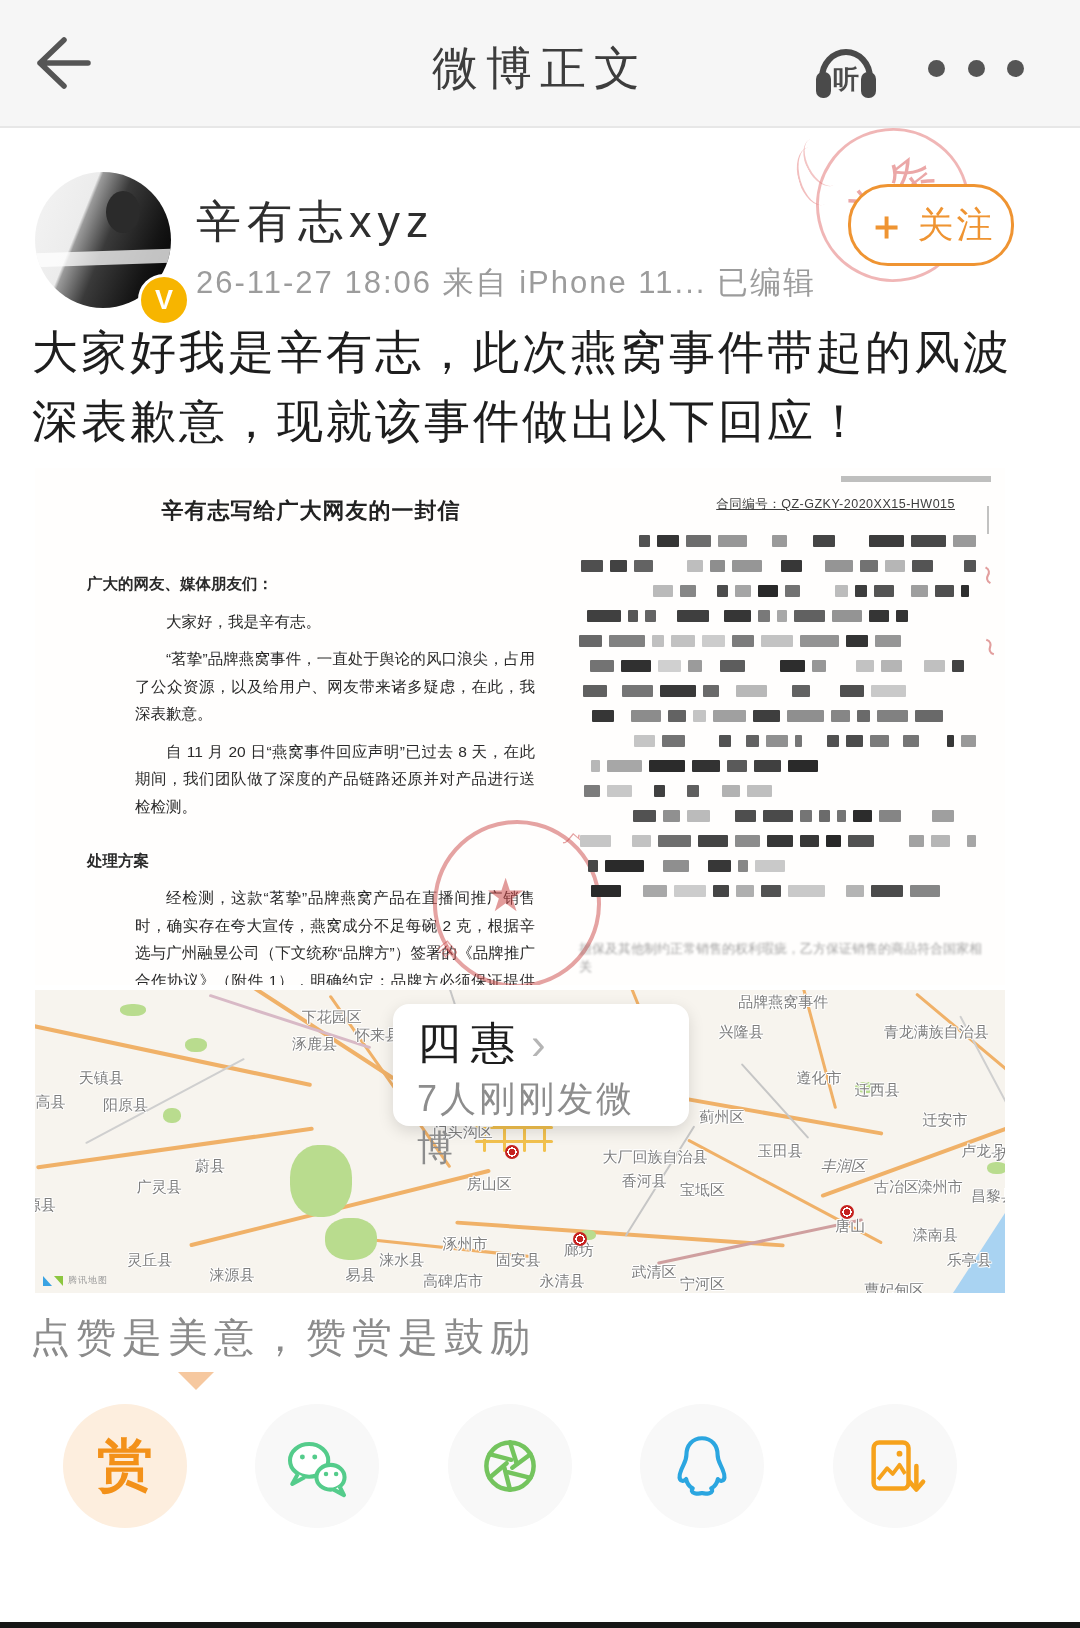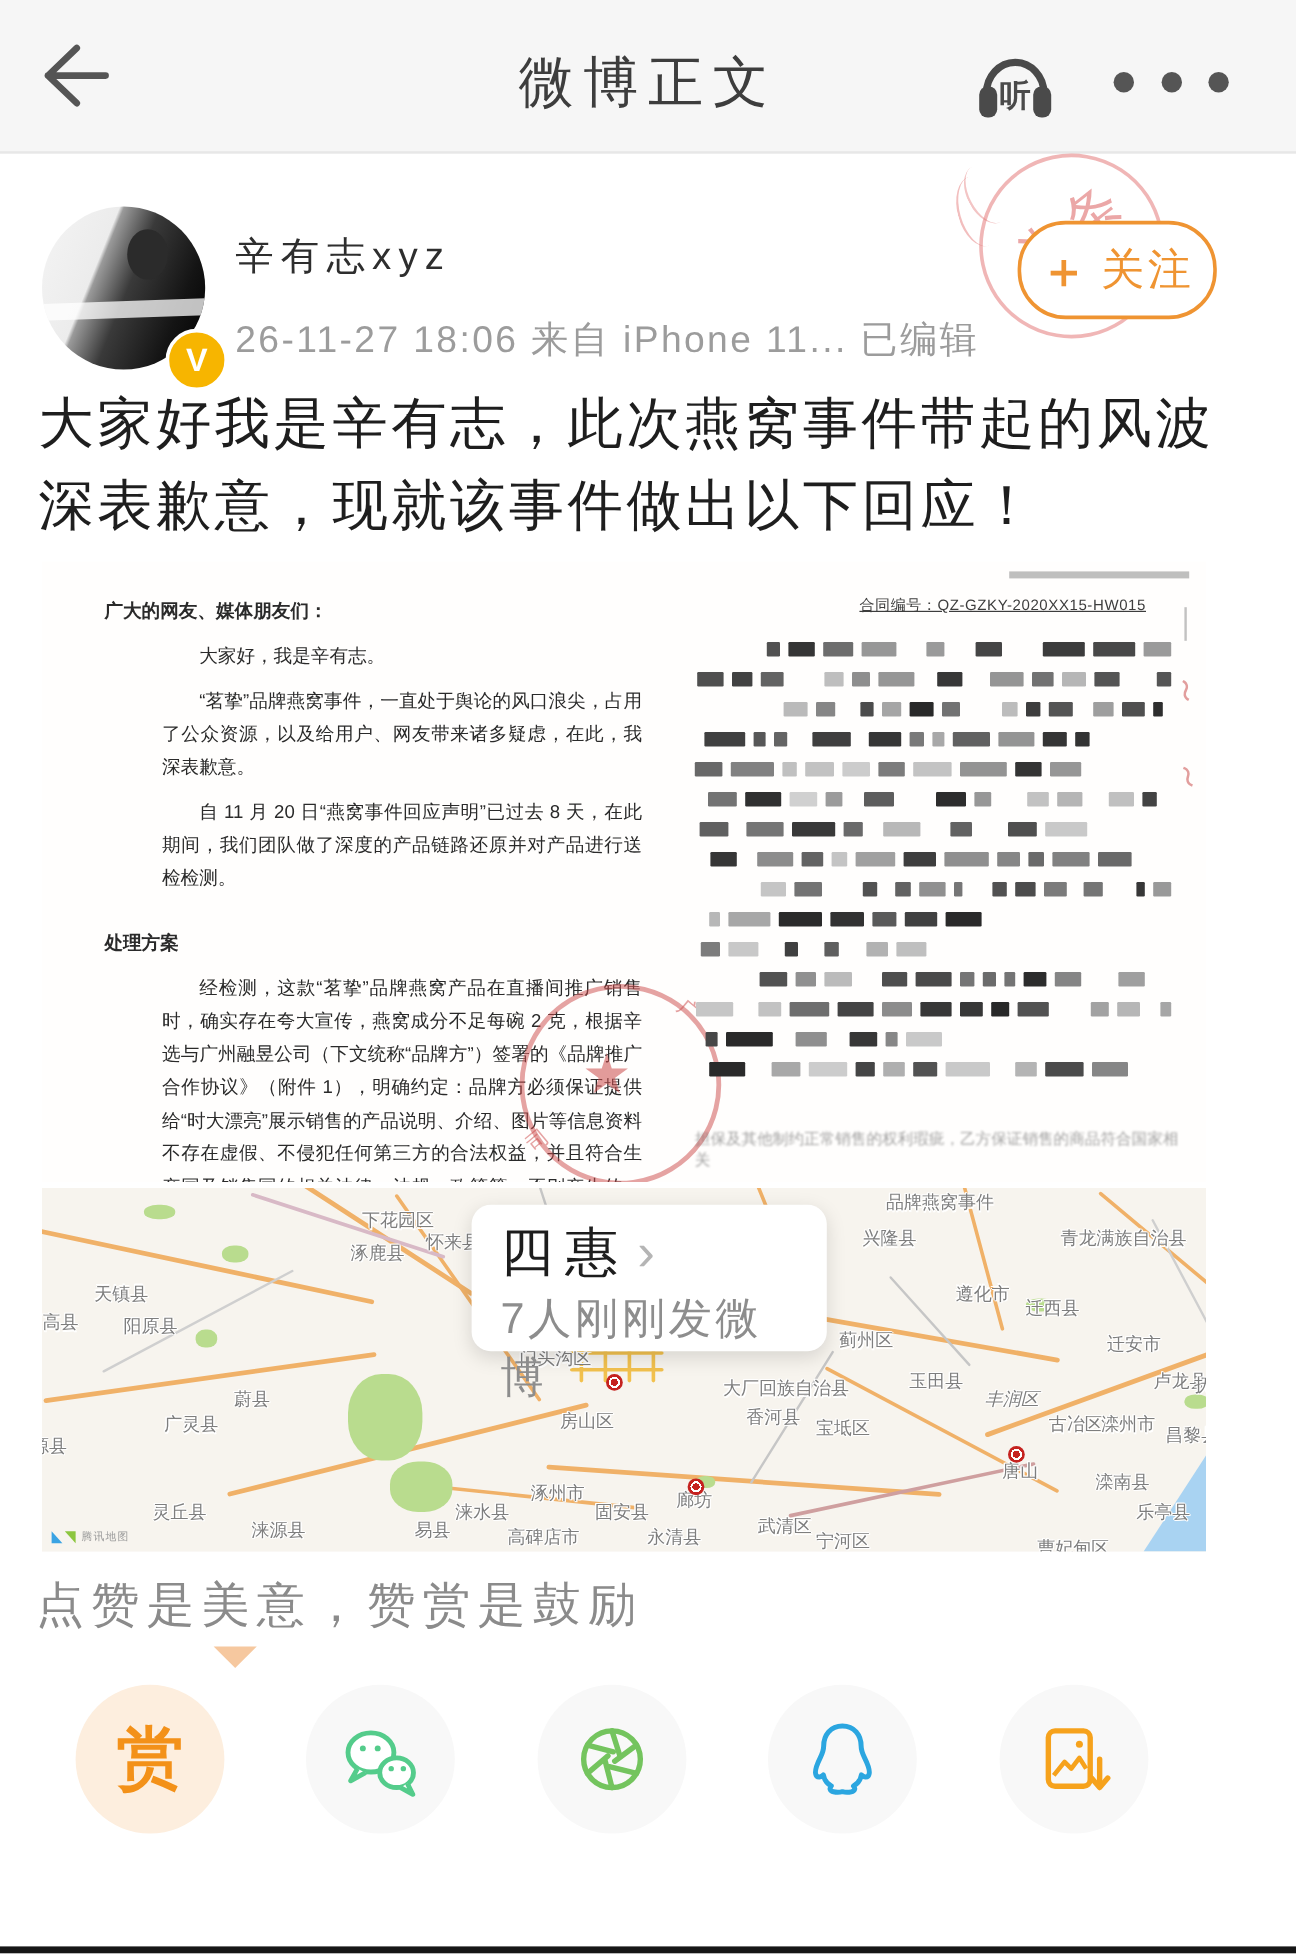--- a/index.html
+++ b/index.html
@@ -26,21 +26,21 @@
   .stamp .arc2{position:absolute;left:8px;top:8px;width:30px;height:52px;border-left:2px solid rgba(226,110,110,.4);
               border-radius:50%;transform:rotate(-28deg);}
 
   
   .avatar{left:35px;top:172px;width:136px;height:136px;border-radius:50%;overflow:hidden;
           background:linear-gradient(112deg,#f4f4f4 0%,#ececec 34%,#9a9a9a 36%,#3a3a3a 52%,#141414 78%,#000 100%);}
   .avatar .streak{position:absolute;left:0;top:58%;width:100%;height:14px;background:rgba(255,255,255,.75);transform:rotate(-2deg);}
   .avatar .head{position:absolute;left:52%;top:14%;width:34px;height:42px;border-radius:50%;background:#2b2b2b;}
   .v-badge{left:138px;top:274px;width:46px;height:46px;border-radius:50%;background:#f7b500;border:3px solid #fff;
            color:#fff;font-size:27px;font-weight:bold;display:flex;align-items:center;justify-content:center;}
-  .username{left:196px;top:192px;font-size:32px;color:#2e2e2e;letter-spacing:6px;}
+  .username{left:196px;top:192px;font-size:45px;color:#2e2e2e;letter-spacing:6px;}
   .post-meta{left:196px;top:262px;font-size:31px;color:#9c9c9c;letter-spacing:2px;}
   .follow-btn{left:848px;top:184px;width:160px;height:76px;border:3px solid #ef9432;border-radius:40px;background:#fff;
               color:#ef9432;display:flex;align-items:center;justify-content:center;font-size:36px;letter-spacing:3px;cursor:pointer;}
   .follow-btn .plus{font-size:40px;margin-right:8px;font-weight:bold;}
 
   
   .post-content{left:32px;top:318px;width:1012px;font-size:46px;line-height:1.5;color:#1e1e1e;letter-spacing:3px;}
 
   
   .docs{left:35px;top:468px;width:970px;height:517px;background:#fffefd;overflow:hidden;}
@@ -133,20 +133,21 @@
 <div class="abs post-meta">26-11-27 18:06  来自 iPhone 11...  已编辑</div>
 <div class="abs follow-btn">
   <span class="plus">＋</span>
   <span>关注</span>
 </div>
 
 <div class="abs post-content">大家好我是辛有志，此次燕窝事件带起的风波深表歉意，现就该事件做出以下回应！</div>
 
 <div class="abs docs">
   <div class="letter">
+    <div class="letter-title">辛有志写给广大网友的一封信</div>
     <p class="salute">广大的网友、媒体朋友们：</p>
     <p class="indent">大家好，我是辛有志。</p>
     <p class="indent">“茗挚”品牌燕窝事件，一直处于舆论的风口浪尖，占用了公众资源，以及给用户、网友带来诸多疑虑，在此，我深表歉意。</p>
     <p class="indent">自 11 月 20 日“燕窝事件回应声明”已过去 8 天，在此期间，我们团队做了深度的产品链路还原并对产品进行送检检测。</p>
     <p class="sec">处理方案</p>
     <p class="indent">经检测，这款“茗挚”品牌燕窝产品在直播间推广销售时，确实存在夸大宣传，燕窝成分不足每碗 2 克，根据辛选与广州融昱公司（下文统称“品牌方”）签署的《品牌推广合作协议》（附件 1），明确约定：品牌方必须保证提供给“时大漂亮”展示销售的产品说明、介绍、图片等信息资料不存在虚假、不侵犯任何第三方的合法权益，并且符合生产国及销售国的相关法律、法规、政策等，否则产生的一切责任和损失均由品牌方承担。跟品牌方按照合同规定协调，希望品牌方按</p>
   </div>
   <div class="seal">
     <span class="ring"></span>
     <span class="star">★</span>

